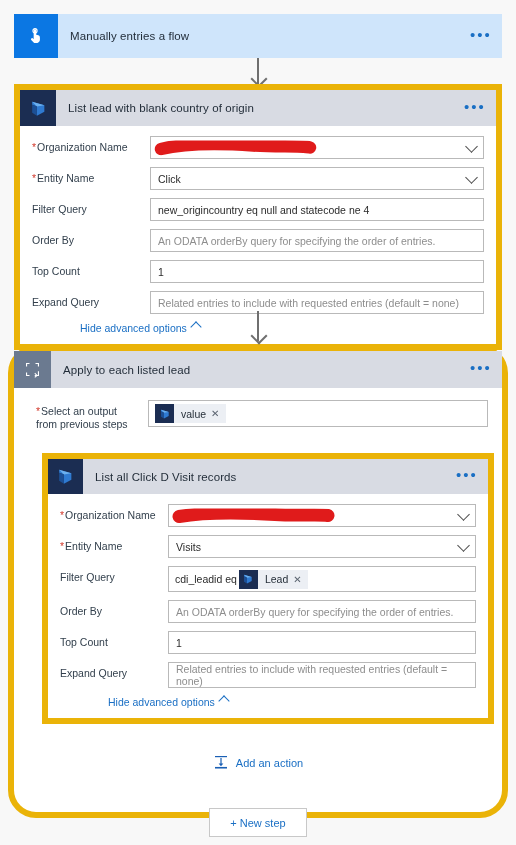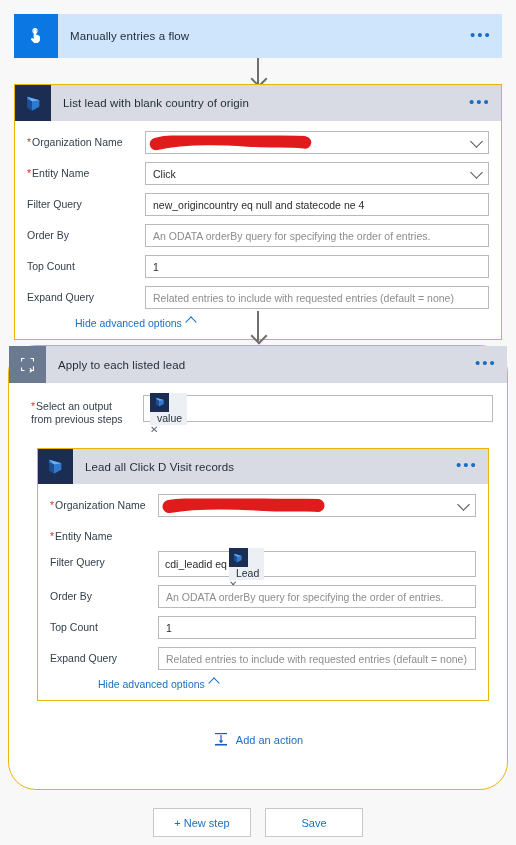--- a/index.html
+++ b/index.html
@@ -13,21 +13,21 @@
   .canvas {
     position: relative;
     width: 516px; height: 845px;
     background: #f8f8f8;
     overflow: hidden;
   }
 
   
   .card {
     background: #ffffff;
-    border: 1px solid #eab308;
+    border: 6px solid #eab308;
   }
   .card-head {
     display: flex;
     align-items: stretch;
     height: 34px;
   }
   .card-icon {
     width: 34px;
     flex: 0 0 34px;
     display: flex;
@@ -132,25 +132,24 @@
     width: 8px; height: 8px;
     border-top: 1.3px solid #1a6fc4;
     border-right: 1.3px solid #1a6fc4;
     transform: rotate(-45deg);
     margin-bottom: 2px;
   }
 
   
   .chip {
     display: inline-flex;
-    align-items: flex-start;
+    align-items: center;
     background: #eceff4;
-    height: 32px;
+    height: 19px;
     margin: 0 2px;
-    flex-direction: column;
   }
   .chip .chip-ico {
     width: 19px; height: 19px;
     background: #1b2d52;
     display: flex; align-items: center; justify-content: center;
     flex: 0 0 19px;
   }
   .chip .chip-text {
     padding: 0 5px 0 7px;
     font-size: 10.5px;
@@ -353,21 +352,21 @@
 
       <div class="card action" style="margin:22px 0 0 14px;width:452px;">
         <div class="card-head" style="height:35px;">
           <div class="card-icon" style="flex:0 0 35px;width:35px;">
             <svg width="19" height="19" viewBox="0 0 24 24" aria-hidden="true">
               <path d="M4 3.4 19.4 8v8.2L10 21.2V9.4L4 7.2z" fill="#2f7ad1"></path>
               <path d="M4 3.4 19.4 8 10 9.4z" fill="#6cb0ee"></path>
               <path d="M10 9.4v11.8L4 17.4V7.2z" fill="#1c4f95"></path>
             </svg>
           </div>
-          <div class="card-title">Lead all Click D Visit records</div>
+          <div class="card-title">List all Click D Visit records</div>
           <div class="card-menu">
             <span style="font-size:15px;letter-spacing:2px;">•••</span>
           </div>
         </div>
 
         <div class="card-body">
 
           <div class="row">
             <div class="row-label" style="flex:0 0 108px;">
               <span class="req">*</span><span>Organization Name</span>
@@ -377,20 +376,24 @@
               <svg class="redact" width="165" height="15" viewBox="0 0 165 15">
                 <path d="M8 8 C 38 3, 72 4, 104 6 C 128 7.5, 148 5.5, 157 7" stroke="#e01b1b" stroke-width="13" stroke-linecap="round" fill="none"></path>
               </svg>
               <span class="chev"></span>
             </div>
           </div>
 
           <div class="row">
             <div class="row-label" style="flex:0 0 108px;">
               <span class="req">*</span><span>Entity Name</span>
+            </div>
+            <div class="field combo">
+              <span>Visits</span>
+              <span class="chev"></span>
             </div>
           </div>
 
           <div class="row">
             <div class="row-label" style="flex:0 0 108px;">Filter Query</div>
             <div class="field" style="height:26px;padding:0 6px;">
               <span>cdi_leadid eq</span>
               <span class="chip">
                 <span class="chip-ico">
                   <svg width="12" height="12" viewBox="0 0 24 24" aria-hidden="true">
@@ -442,16 +445,15 @@
             <path d="M8.4 14.2 12 18.2 15.6 14.2z" fill="#1a5fb4"></path>
           </svg>
         </span>
         <span>Add an action</span>
       </div>
     </div>
   </div>
 
   <div class="footer" style="top:808px;">
     <div class="btn">+ New step</div>
-    <div class="btn">Save</div>
   </div>
 
 </div>
 
 </body></html>

